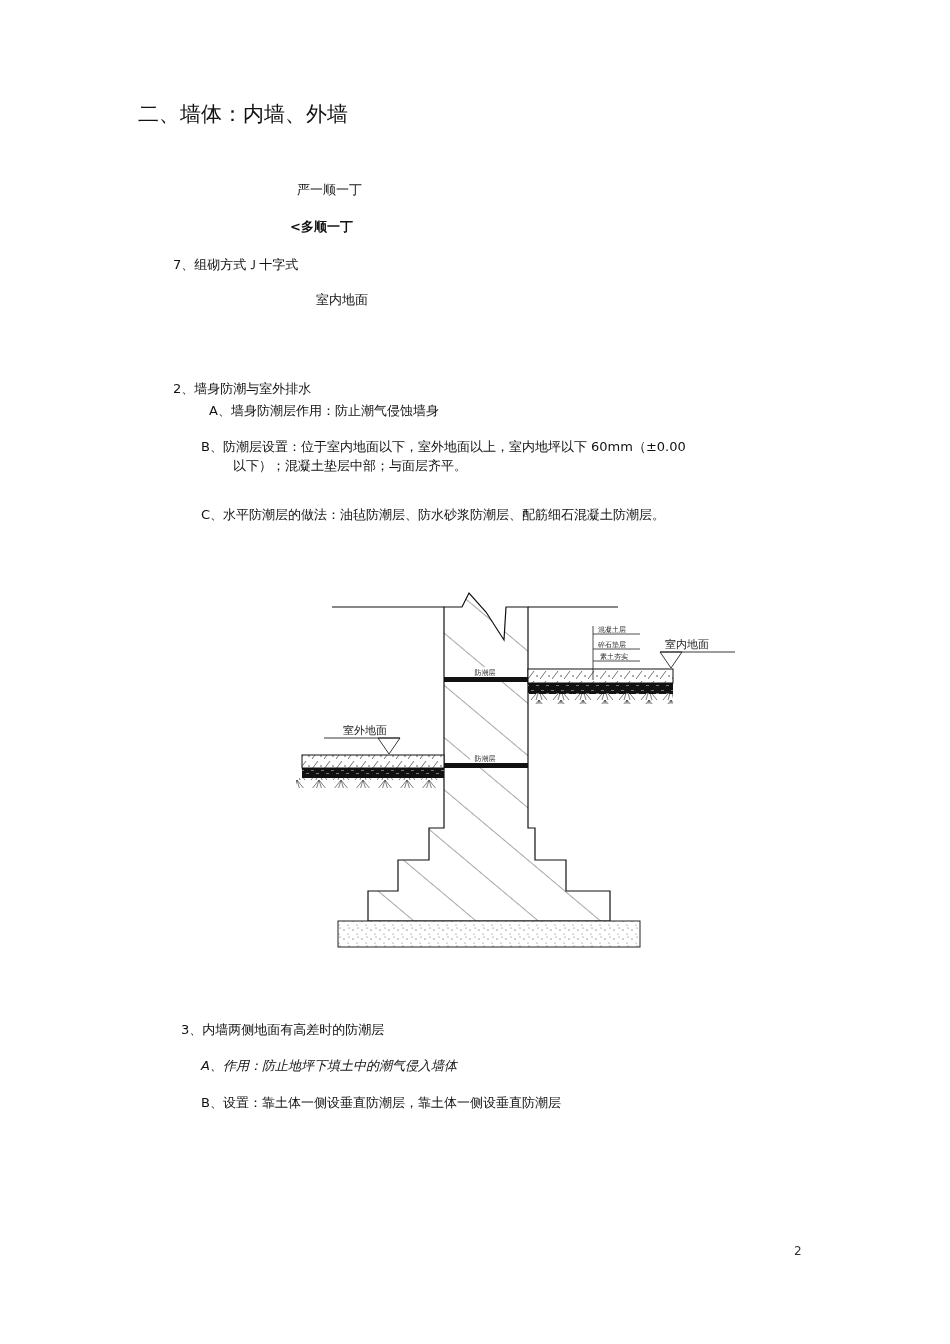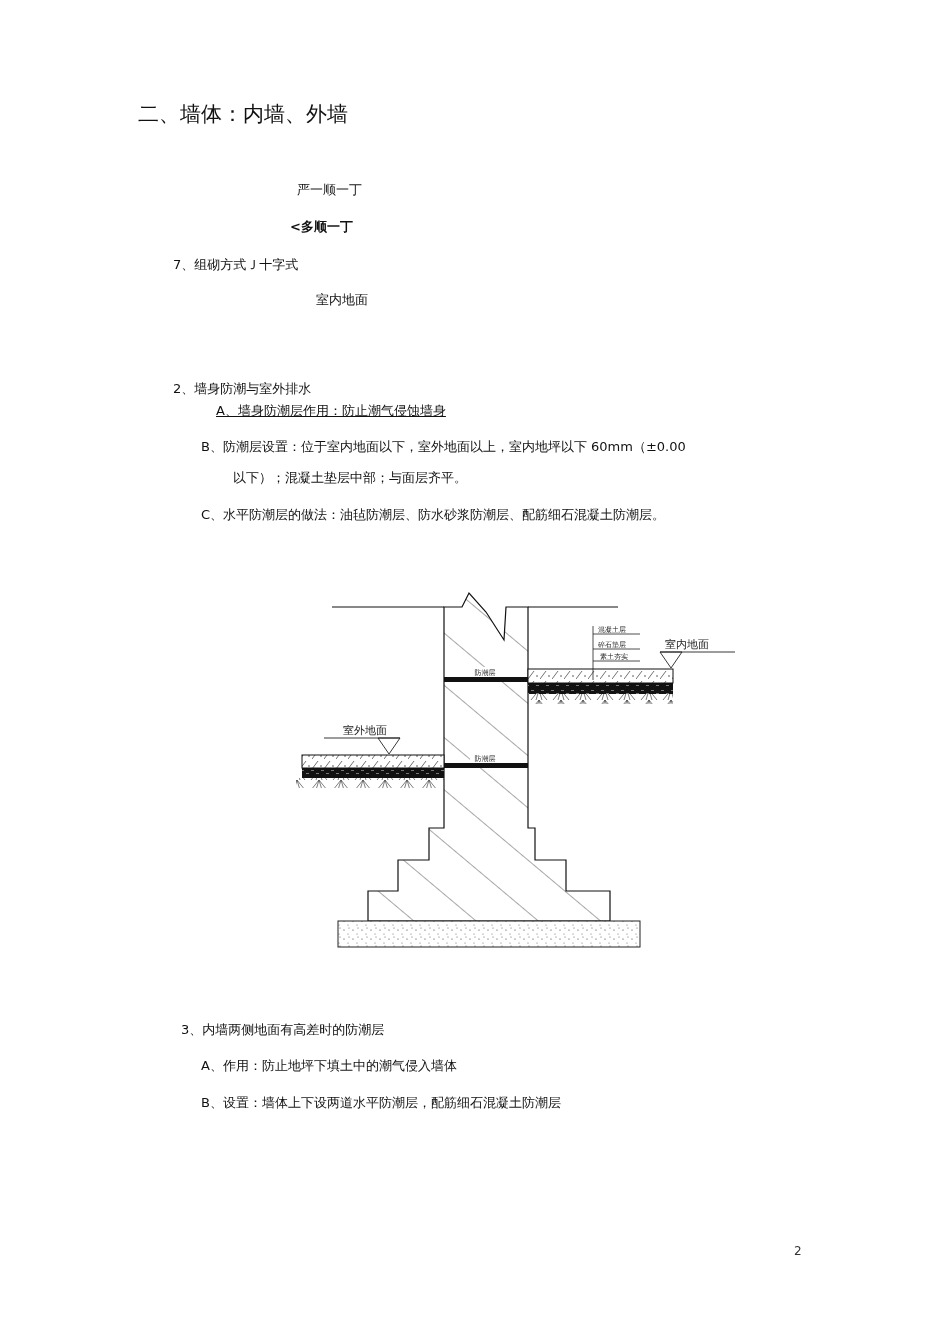--- a/index.html
+++ b/index.html
@@ -16,23 +16,23 @@
 <div>
 
   <div class="t h1" style="left:138px; top:104px;">二、墙体：内墙、外墙</div>
 
   <div class="t" style="left:297px; top:180px;">严一顺一丁</div>
   <div class="t" style="left:290px; top:217px;font-weight:bold;">&lt;多顺一丁</div>
   <div class="t" style="left:173px; top:255px;">7、组砌方式Ｊ十字式</div>
   <div class="t" style="left:316px; top:290px;">室内地面</div>
 
   <div class="t" style="left:173px; top:365px;margin-top:14px;">2、墙身防潮与室外排水</div>
-  <div class="t" style="left:216px; top:401px;text-decoration:underline;">A、墙身防潮层作用：防止潮气侵蚀墙身</div>
+  <div class="t" style="left:209px; top:401px;">A、墙身防潮层作用：防止潮气侵蚀墙身</div>
   <div class="t" style="left:201px; top:437px;">B、防潮层设置：位于室内地面以下，室外地面以上，室内地坪以下 60mm（±0.00</div>
-  <div class="t" style="left:233px; top:468px;font-family:Liberation Serif, serif;">以下）；混凝土垫层中部；与面层齐平。</div>
+  <div class="t" style="left:233px; top:456px;font-family:Liberation Serif, serif;">以下）；混凝土垫层中部；与面层齐平。</div>
   <div class="t" style="left:201px; top:505px;">C、水平防潮层的做法：油毡防潮层、防水砂浆防潮层、配筋细石混凝土防潮层。</div>
 
   <svg style="position:absolute; left:290px; top:575px;" width="460" height="380" viewBox="290 575 460 380">
     <defs>
       <pattern id="hatch" patternUnits="userSpaceOnUse" width="40" height="40" patternTransform="rotate(-50)">
         <line x1="0" y1="0" x2="0" y2="40" stroke="#222" stroke-width="0.8"></line>
       </pattern>
       <pattern id="concrete" patternUnits="userSpaceOnUse" width="12" height="10">
         <rect width="12" height="10" fill="#fff"></rect>
         <line x1="0" y1="9" x2="6" y2="1" stroke="#333" stroke-width="0.7"></line>
@@ -87,17 +87,17 @@
     <line x1="660" y1="652" x2="735" y2="652" stroke="#222" stroke-width="0.9"></line>
     <path d="M660 652 L682 652 L671 668 Z" fill="none" stroke="#222" stroke-width="0.9"></path>
     <text x="665" y="648" font-size="11" fill="#222">室内地面</text>
 
     <line x1="324" y1="738" x2="400" y2="738" stroke="#222" stroke-width="0.9"></line>
     <path d="M378 738 L400 738 L389 754 Z" fill="none" stroke="#222" stroke-width="0.9"></path>
     <text x="343" y="734" font-size="11" fill="#222">室外地面</text>
   </svg>
 
   <div class="t" style="left:173px; top:1020px;margin-left:8px;">3、内墙两侧地面有高差时的防潮层</div>
-  <div class="t" style="left:201px; top:1056px;">A、作用：防止地坪下填土中的潮气侵入墙体</div>
-  <div class="t" style="left:201px; top:1093px;">B、设置：墙体上下设两道水平防潮层，配筋细石混凝土防潮层</div>
+  <div class="t" style="left:201px; top:1056px;font-style:italic;">A、作用：防止地坪下填土中的潮气侵入墙体</div>
+  <div class="t" style="left:201px; top:1093px;">B、设置：靠土体一侧设垂直防潮层，靠土体一侧设垂直防潮层</div>
 
   <div class="pnum" style="left:794px; top:1244px;">2</div>
 </div>
 
 </body></html>

